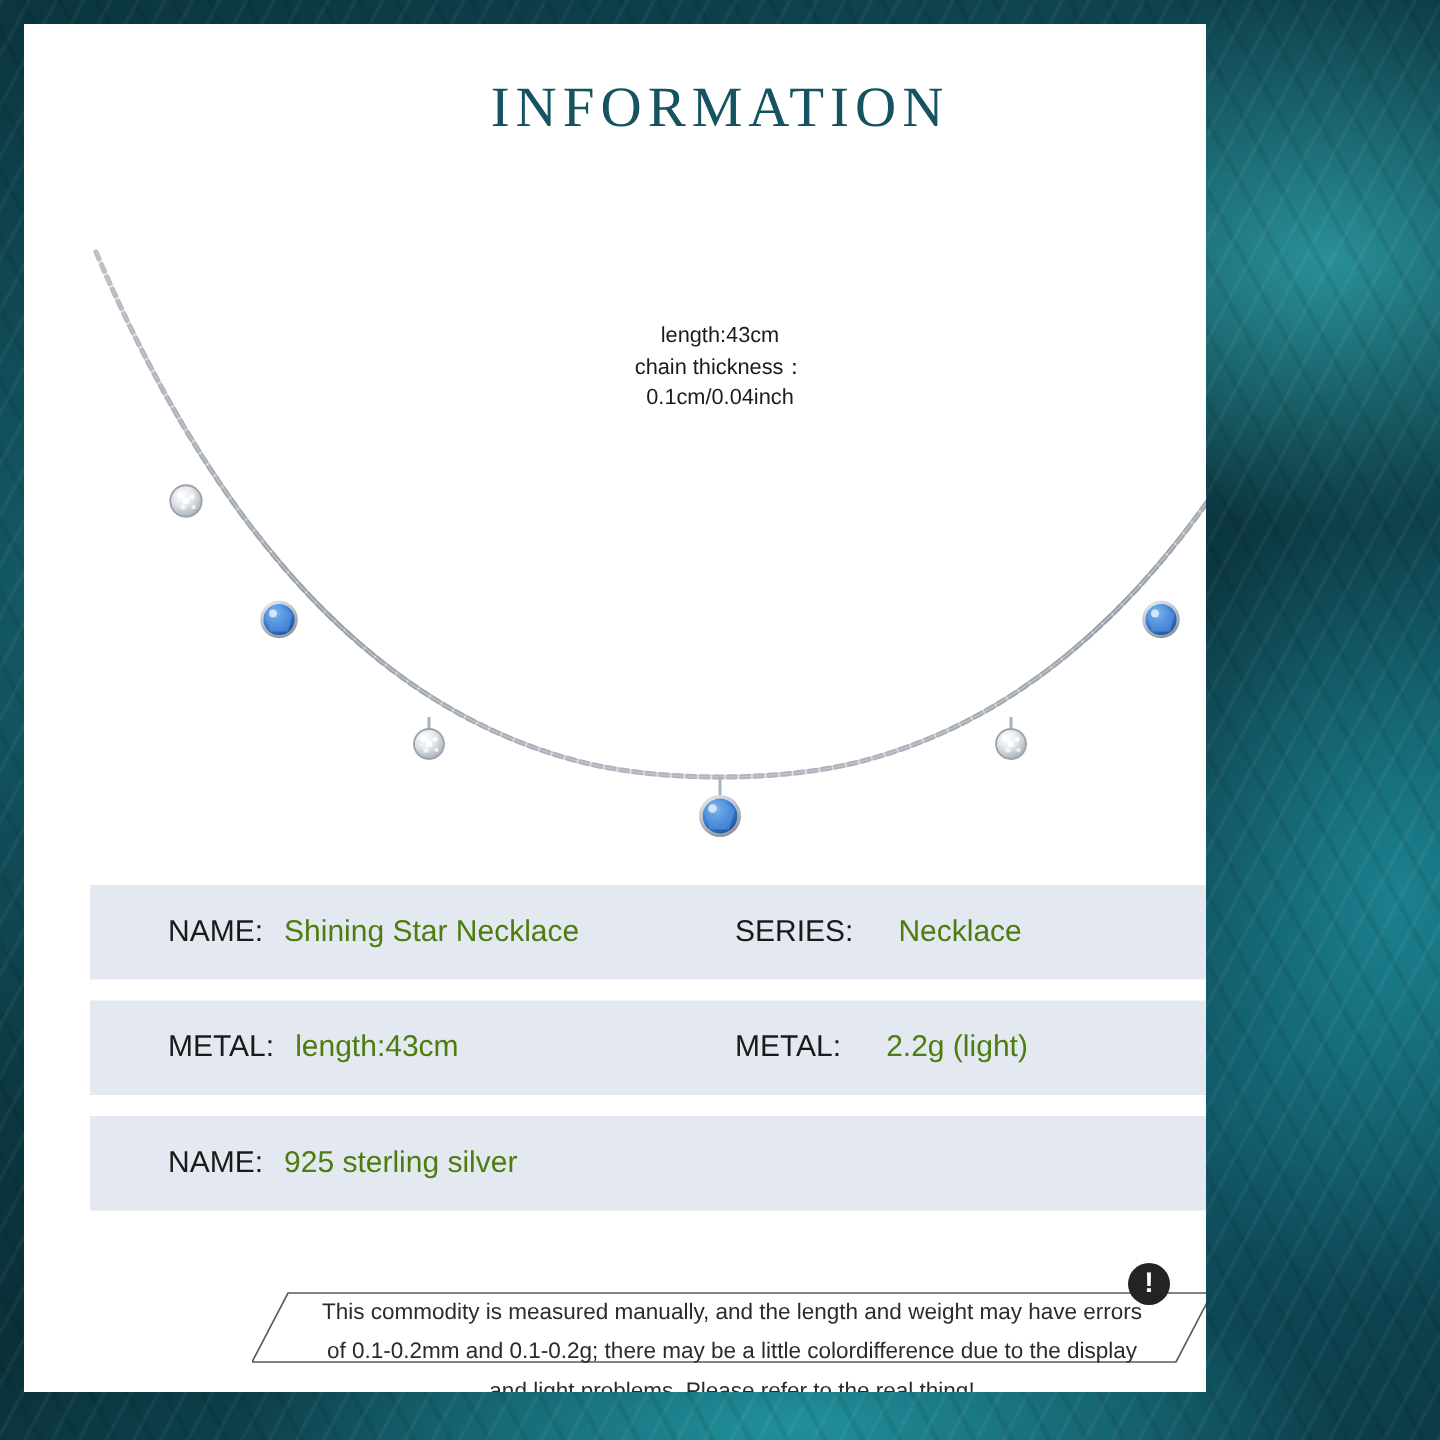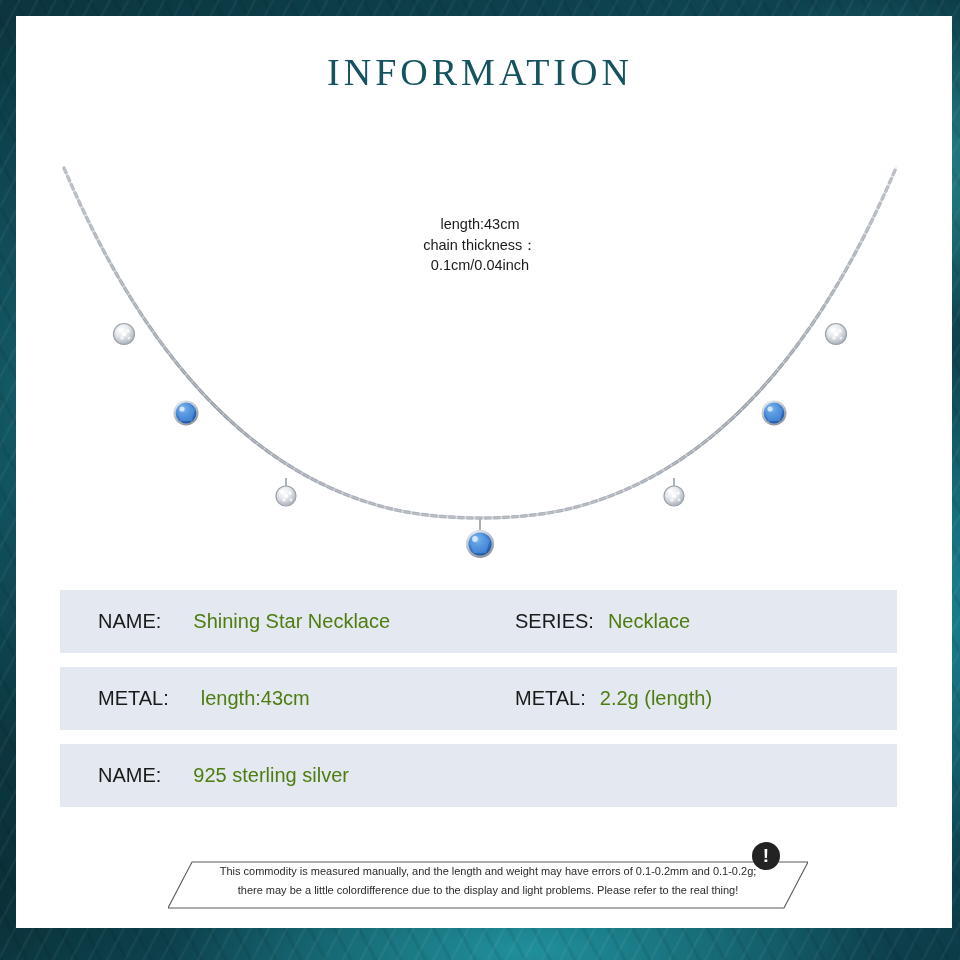--- a/index.html
+++ b/index.html
@@ -36,21 +36,21 @@
       repeating-linear-gradient(118deg, rgba(255,255,255,0.045) 0px, rgba(255,255,255,0.045) 2px, rgba(0,0,0,0) 3px, rgba(0,0,0,0) 16px),
       repeating-linear-gradient(62deg, rgba(0,0,0,0.07) 0px, rgba(0,0,0,0.07) 3px, rgba(0,0,0,0) 4px, rgba(0,0,0,0) 22px);
     pointer-events: none;
   }
 
   
   .card {
     position: absolute;
     left: 16px;
     top: 16px;
-    width: 936px;
+    width: 788px;
     height: 912px;
     background: #ffffff;
     overflow: hidden;
   }
 
   
   .title {
     position: absolute;
     left: 0;
     top: 34px;
@@ -98,22 +98,22 @@
     height: 63px;
     background: #e4e9f1;
     margin-bottom: 14px;
     display: flex;
     align-items: center;
   }
   .cell {
     display: flex;
     align-items: baseline;
   }
-  .cell.col1 { position: absolute; left: 38px; gap: 18px; }
-  .cell.col2 { position: absolute; left: 455px; }
+  .cell.col1 { position: absolute; left: 52px; }
+  .cell.col2 { position: absolute; left: 430px; gap: 16px; }
   .lbl {
     font-size: 20px;
     color: #1a1a1a;
     font-weight: 400;
     white-space: nowrap;
   }
   .val {
     font-size: 20px;
     color: #4d7c0f;
     font-weight: 400;
@@ -133,21 +133,21 @@
     position: absolute;
     left: 0;
     top: 0;
   }
   .disclaimer-text {
     position: absolute;
     left: 40px;
     top: 14px;
     width: 560px;
     text-align: center;
-    font-size: 11px;
+    font-size: 15px;
     line-height: 1.75;
     color: #2b2b2b;
   }
   .warn-badge {
     position: absolute;
     left: 584px;
     top: -6px;
     width: 28px;
     height: 28px;
     border-radius: 50%;
@@ -287,21 +287,21 @@
         </div>
       </div>
 
       <div class="row">
         <div class="cell col1">
           <span class="lbl">METAL:</span>
           <span class="val">length:43cm</span>
         </div>
         <div class="cell col2">
           <span class="lbl">METAL:</span>
-          <span class="val">2.2g (length)</span>
+          <span class="val">2.2g (light)</span>
         </div>
       </div>
 
       <div class="row">
         <div class="cell col1">
           <span class="lbl">NAME:</span>
           <span class="val">925 sterling silver</span>
         </div>
       </div>
 

